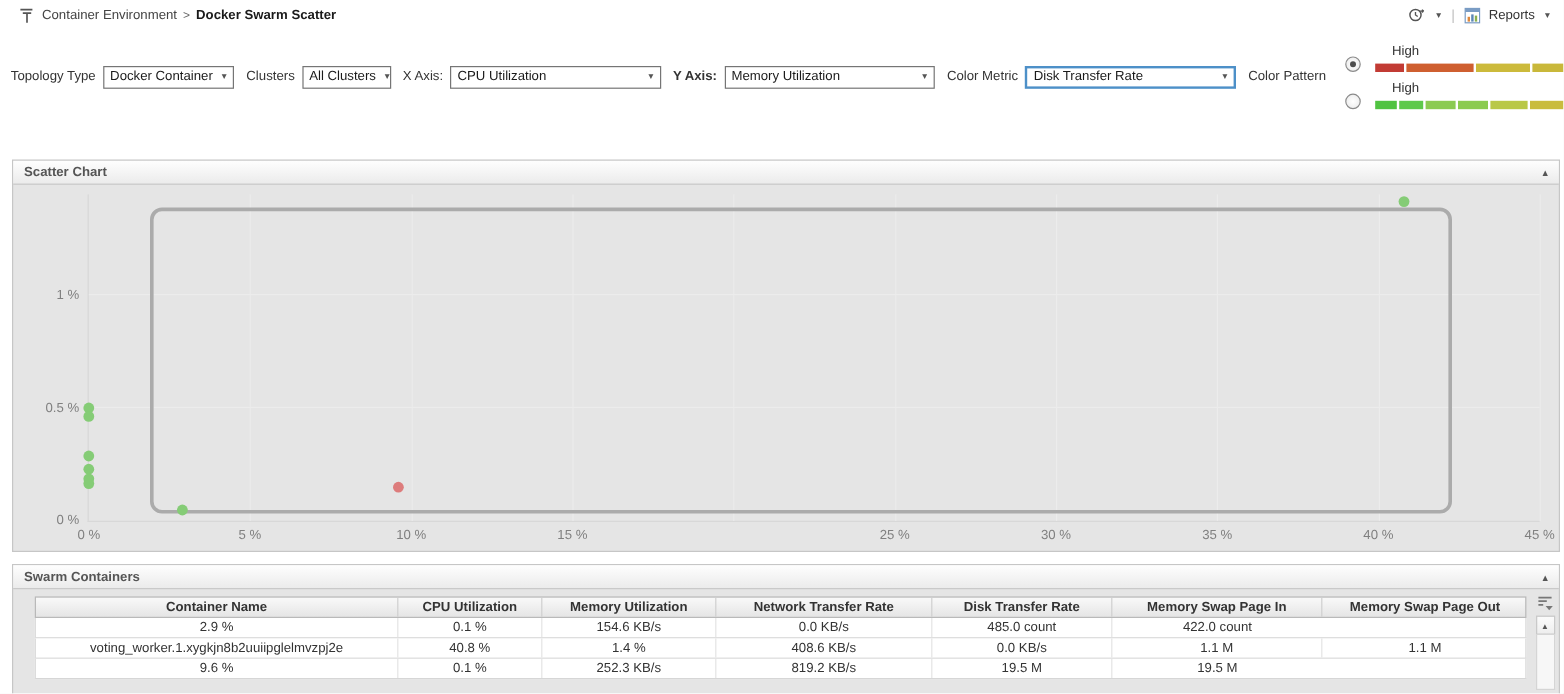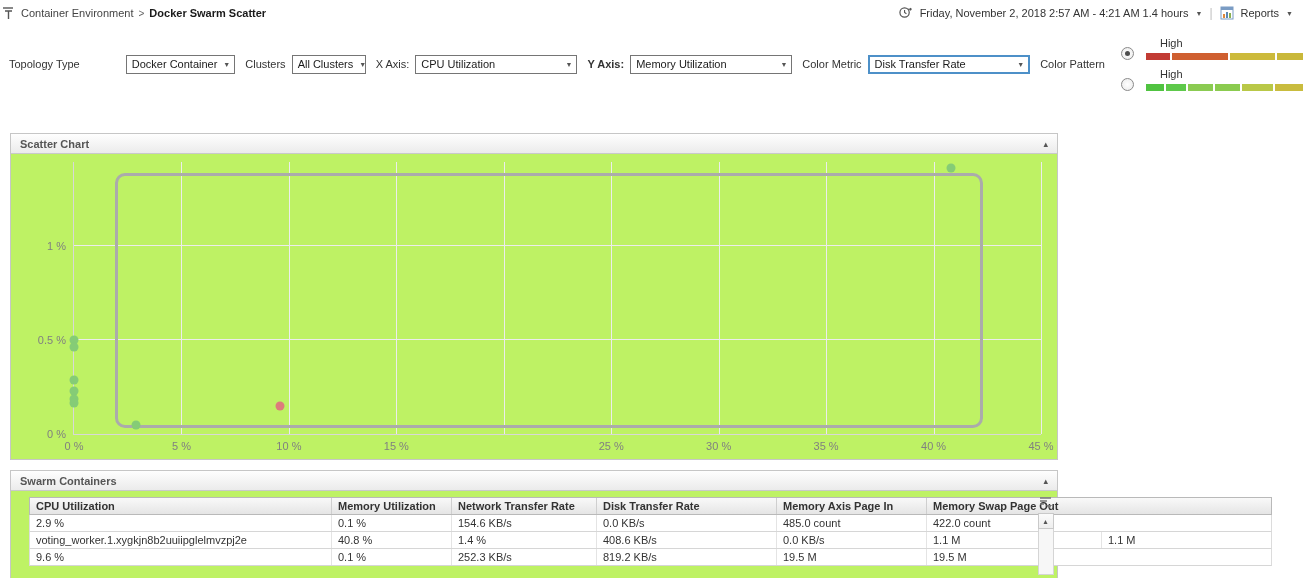--- a/index.html
+++ b/index.html
@@ -2,58 +2,58 @@
 <html><head>
 <meta charset="utf-8">
 <style>
   * { box-sizing: border-box; margin: 0; padding: 0; }
   html,body { width:1303px; height:578px; overflow:hidden; background:#fff;
               font-family:"Liberation Sans", sans-serif; }
   #app { position:relative; width:1303px; height:578px; background:#fff; overflow:hidden; }
 
   
   .topbar { position:absolute; top:0; left:0; right:0; height:24px; display:flex;
-            align-items:center; justify-content:space-between; padding:2px 10px 0 2px;
+            align-items:center; justify-content:space-between; padding:2px 10px 0 16px;
             font-size:11px; color:#333; }
   .crumbs { display:flex; align-items:center; gap:5px; }
   .crumb-link { color:#444; cursor:pointer; }
   .crumb-sep { color:#666; font-size:10px; }
   .crumb-current { font-weight:bold; color:#1a1a1a; }
   .top-right { display:flex; align-items:center; gap:7px; }
   .caret { font-size:7px; color:#555; line-height:1; }
   .divider { color:#c0c0c0; font-size:12px; }
   .icon16 { width:14px; height:14px; display:inline-block; vertical-align:middle; }
 
   
   .toolbar { position:absolute; top:24px; left:0; right:0; height:80px; display:flex;
              align-items:center; padding-left:9px; font-size:11px; color:#333; }
   .lbl { white-space:nowrap; margin:0 6px 0 10px; }
   .lbl.first { margin-left:0; }
   .lbl.bold { font-weight:bold; }
   .select { height:19px; border:1px solid #757575; background:#fff; display:flex;
             align-items:center; justify-content:space-between; padding:0 4px 0 5px;
             white-space:nowrap; color:#1a1a1a; cursor:pointer; }
   .select .caret { margin-left:6px; }
-  .w118 { width:118px;margin-left:40px; } .w74 { width:74px; } .w197 { width:197px; }
+  .w118 { width:118px; } .w74 { width:74px; } .w197 { width:197px; }
   .select.focused { border:2px solid #4d90c8; }
 
   .cp-options { display:flex; flex-direction:column; gap:8px; margin-left:10px; }
   .cp-option { display:flex; align-items:flex-end; gap:12px; }
   .radio { width:13px; height:13px; border-radius:50%; border:1px solid #8a8a8a;
            background:radial-gradient(#fff, #e9e9e9); position:relative; margin-bottom:0;
            cursor:pointer; flex:0 0 auto; }
   .radio.checked::after { content:""; position:absolute; left:3px; top:3px; width:5px;
            height:5px; border-radius:50%; background:#4d4d4d; }
   .cp-swatch { display:flex; flex-direction:column; }
   .cp-high { font-size:11px; color:#333; margin:0 0 4px 14px; }
   .cp-bar { display:flex; gap:2px; width:157px; height:7px; }
   .cp-seg { height:100%; }
 
   
-  .panel { position:absolute; left:10px; width:1048px; border:1px solid #c6c6c6; background:#bef264; }
+  .panel { position:absolute; left:10px; width:1290px; border:1px solid #c6c6c6; background:#e5e5e5;text-align:center; }
   .panel-header { height:20px; background:linear-gradient(#fefefe,#ebebeb);
                   border-bottom:1px solid #c9c9c9; display:flex; align-items:center;
                   justify-content:space-between; padding:0 9px; }
   .panel-title { font-weight:bold; font-size:11px; color:#555; }
   .collapse { font-size:9px; color:#555; cursor:pointer; }
 
   
   #scatter-panel { top:133px; height:327px; }
   .chart-body { position:relative; height:305px; }
   .plot { position:absolute; left:62px; right:16px; top:8px; bottom:24px;
@@ -109,21 +109,20 @@
       <span class="crumb-current">Docker Swarm Scatter</span>
     </div>
     <div class="top-right">
       <span class="icon16">
         <svg viewBox="0 0 14 14" width="13" height="13">
             <circle cx="6" cy="7" r="5" fill="none" stroke="#555" stroke-width="1.3"></circle>
             <path d="M6 4.2 V7 l2 1.4" fill="none" stroke="#555" stroke-width="1.2"></path>
             <path d="M9.5 3.5 h4 m0 0 l-1.8 -1.3 m1.8 1.3 l-1.8 1.3" stroke="#555" stroke-width="1.1" fill="none"></path>
           </svg>
       </span>
-      <span>Friday, November 2, 2018 2:57 AM - 4:21 AM 1.4 hours</span>
       <span class="caret">▼</span>
       <span class="divider">|</span>
       <span class="icon16">
         <svg viewBox="0 0 14 14" width="14" height="14">
             <rect x="1" y="1" width="12" height="12" fill="#fff" stroke="#7a9cc4" stroke-width="1"></rect>
             <rect x="1" y="1" width="12" height="3" fill="#7a9cc4"></rect>
             <rect x="3" y="8" width="2" height="4" fill="#e0883a"></rect>
             <rect x="6" y="6" width="2" height="6" fill="#5b87b5"></rect>
             <rect x="9" y="7" width="2" height="5" fill="#8ab04f"></rect>
           </svg>
@@ -240,25 +239,26 @@
     </div>
   </div>
 
   <div class="panel" id="containers-panel">
     <div class="panel-header">
       <span class="panel-title">Swarm Containers</span>
       <span class="collapse">▴</span>
     </div>
     <div class="table-zone">
       <div class="grid-row thead">
+          <div class="th">Container Name</div>
           <div class="th">CPU Utilization</div>
           <div class="th">Memory Utilization</div>
           <div class="th">Network Transfer Rate</div>
           <div class="th">Disk Transfer Rate</div>
-          <div class="th">Memory Axis Page In</div>
+          <div class="th">Memory Swap Page In</div>
           <div class="th">Memory Swap Page Out</div>
         </div>
       <div>
           <div class="grid-row trow">
             <div class="td">2.9 %</div>
             <div class="td">0.1 %</div>
             <div class="td">154.6 KB/s</div>
             <div class="td">0.0 KB/s</div>
             <div class="td">485.0 count</div>
             <div class="td">422.0 count</div>

